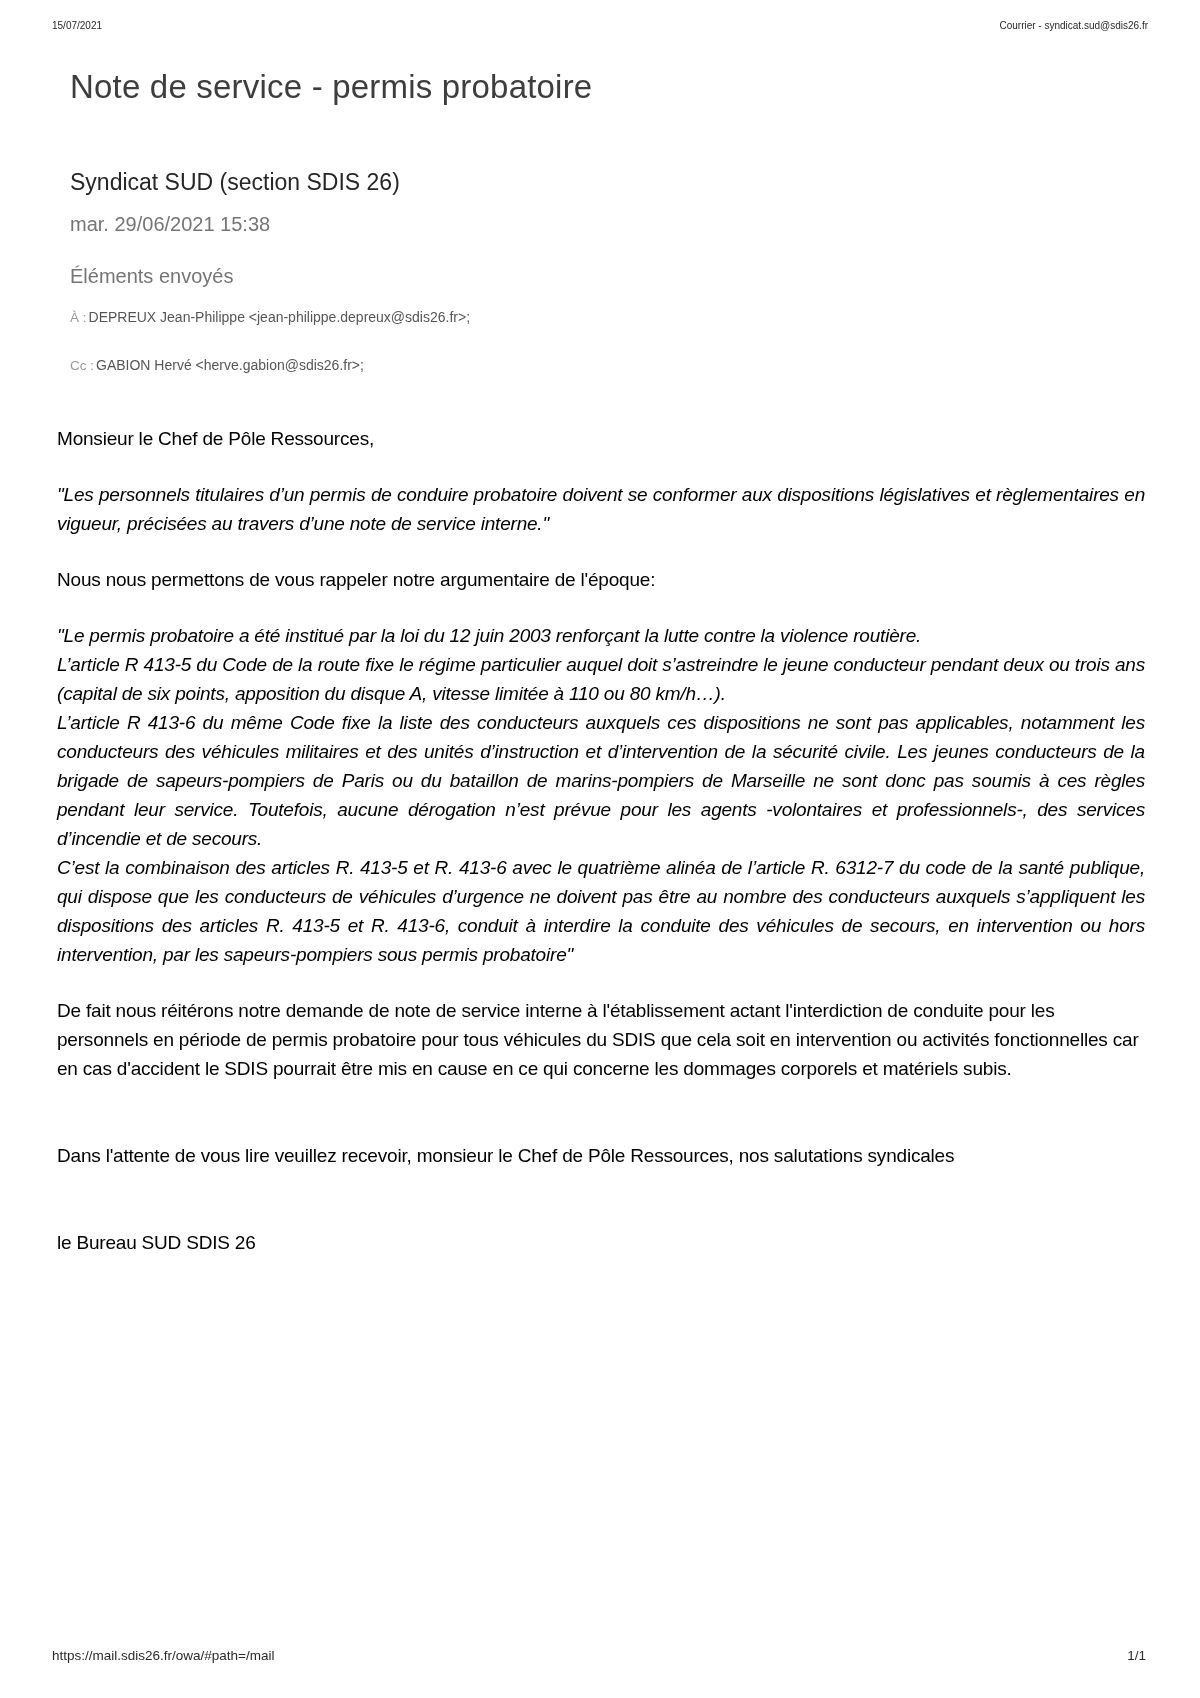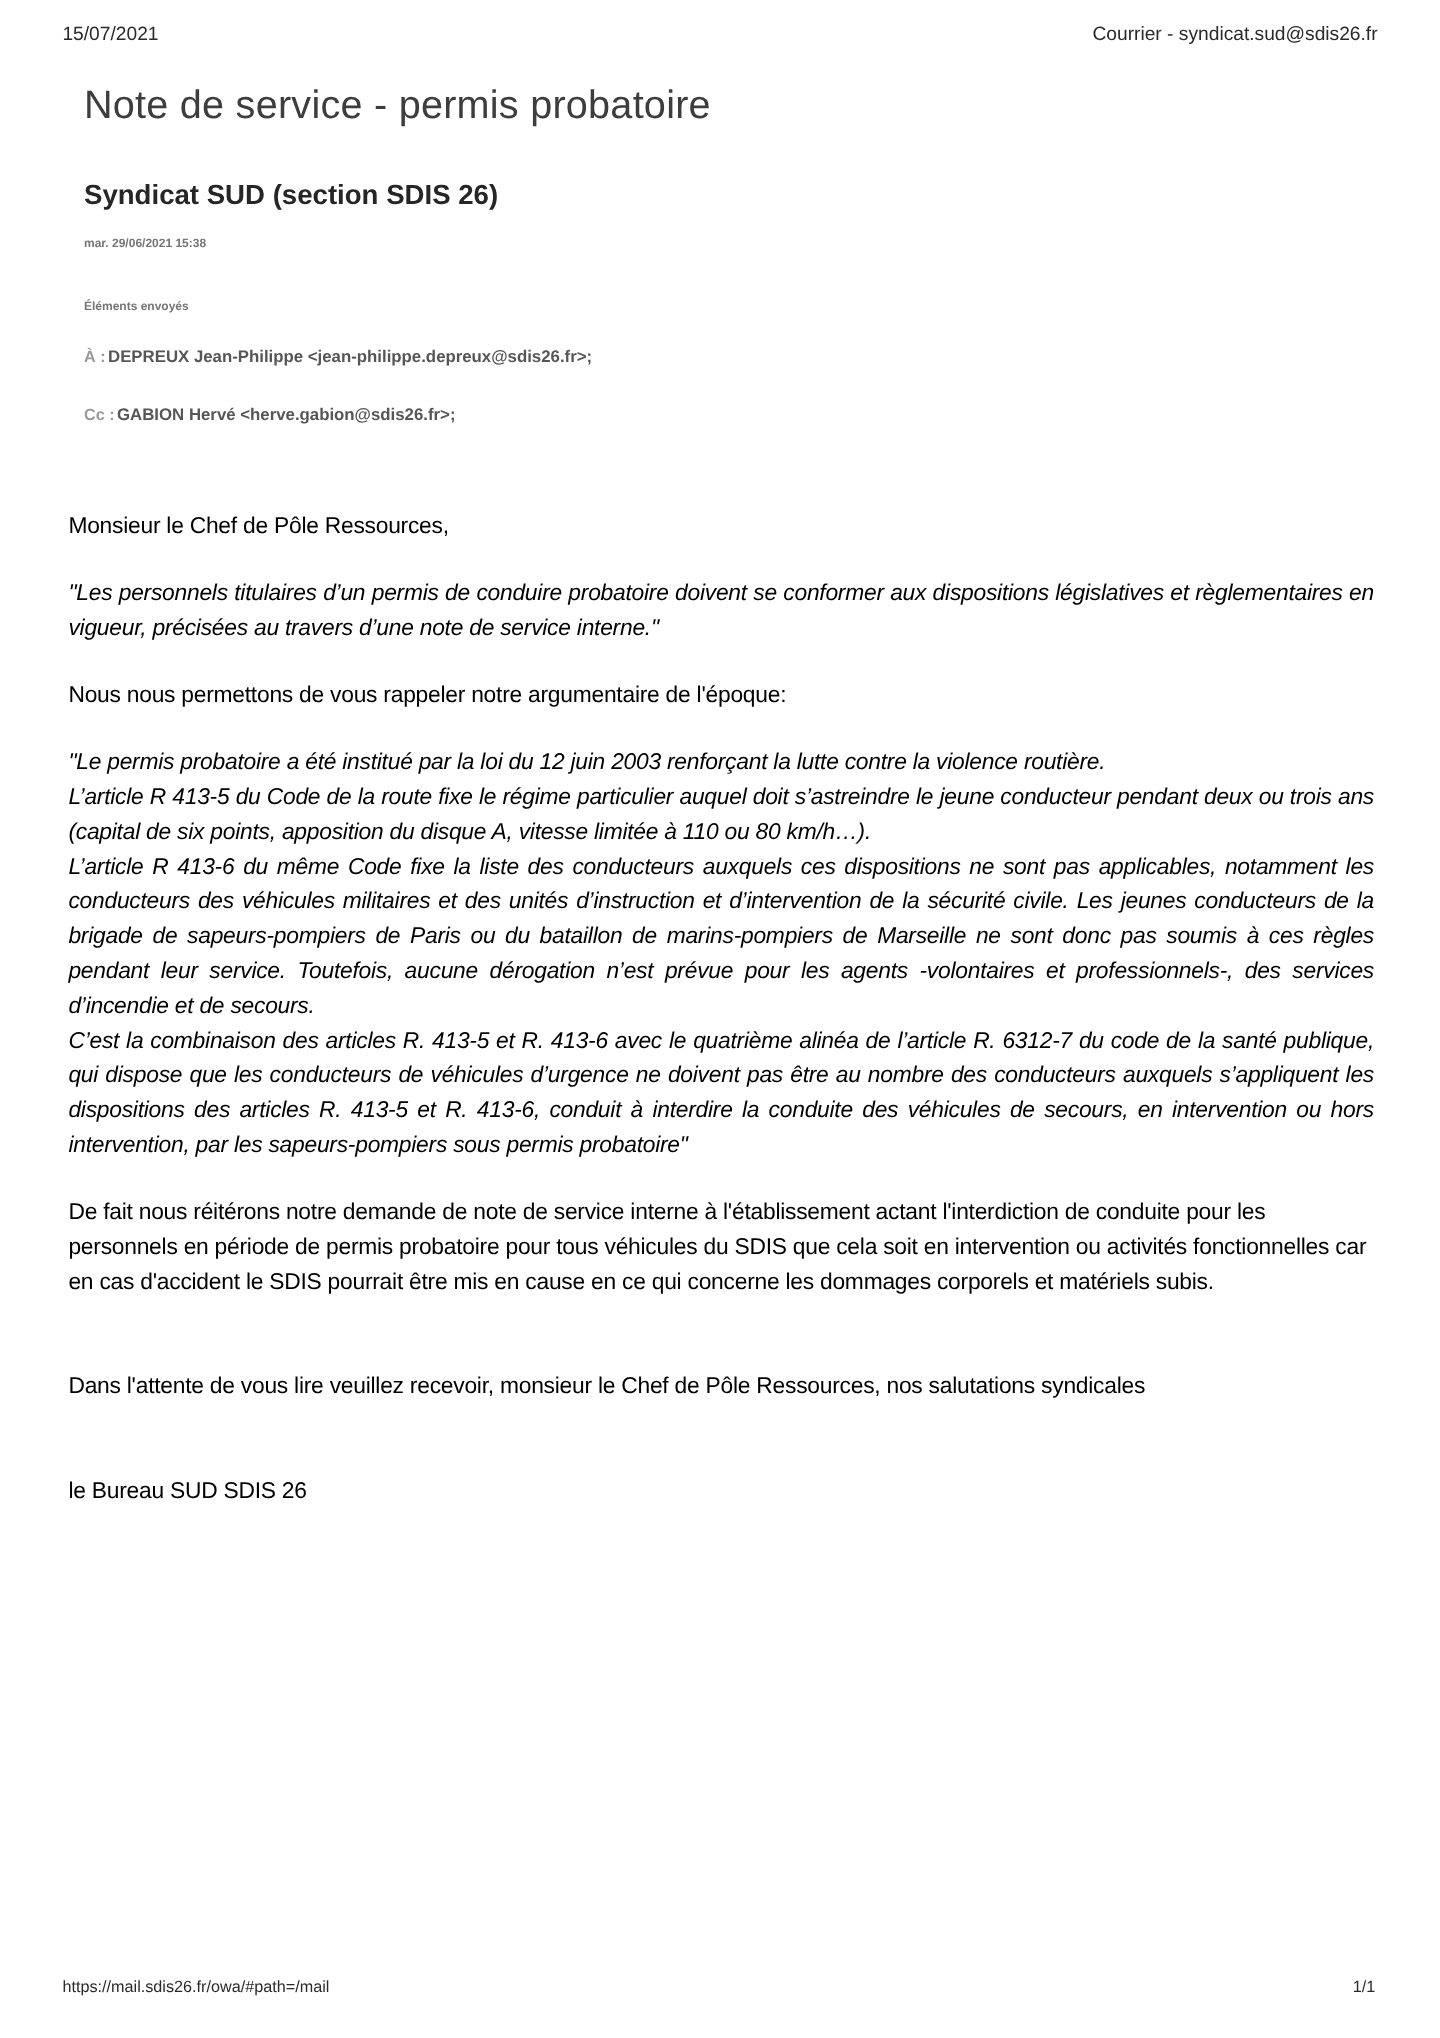--- a/index.html
+++ b/index.html
@@ -9,39 +9,39 @@
     background: #ffffff;
     position: relative;
     overflow: hidden;
     font-family: "Liberation Sans", "DejaVu Sans", sans-serif;
     -webkit-font-smoothing: antialiased;
   }
 
   
   .print-header {
     position: absolute; top: 20px; left: 52px; width: 1096px; height: 18px;
-    font-size: 16px; color: #2a2a2a;
+    font-size: 10px; color: #2a2a2a;
   }
   .ph-center { position: absolute; left: 0; right: 0; top: 0; text-align: right; }
   .print-footer {
     position: absolute; top: 1648px; left: 52px; width: 1096px; height: 18px;
     font-size: 13.5px; color: #2a2a2a;
   }
   .pf-page { position: absolute; right: 2px; top: 0; }
 
   
   .subject {
     position: absolute; top: 54px; left: 56px; margin: 14px;
     font-size: 33px; font-weight: 300; color: #3d3d3d; letter-spacing: 0.2px;
   }
 
   
-  .meta { position: absolute; top: 146px; left: 70px; width: 1060px; font-weight: bold; }
+  .meta { position: absolute; top: 166px; left: 70px; width: 1060px; }
   .sender { font-size: 23px; line-height: 32px; color: #262626; margin-bottom: 16px; }
-  .meta-gray { font-size: 10px; line-height: 20px; color: #757575; }
+  .meta-gray { font-size: 20px; line-height: 20px; color: #757575; }
   .sent { margin-bottom: 32px; }
   .folder { margin-bottom: 20px; }
   .rcpt-line { line-height: 22px; margin-bottom: 25px; }
   .rcpt-label { font-size: 13.5px; color: #9a9a9a; margin-right: 2px; }
   .rcpt-value { font-size: 14px; color: #565656; }
 
   
   #email-body {
     position: absolute; top: 424px; left: 57px; width: 1088px;
     font-size: 19px; line-height: 29px; color: #000000; letter-spacing: -0.2px;

